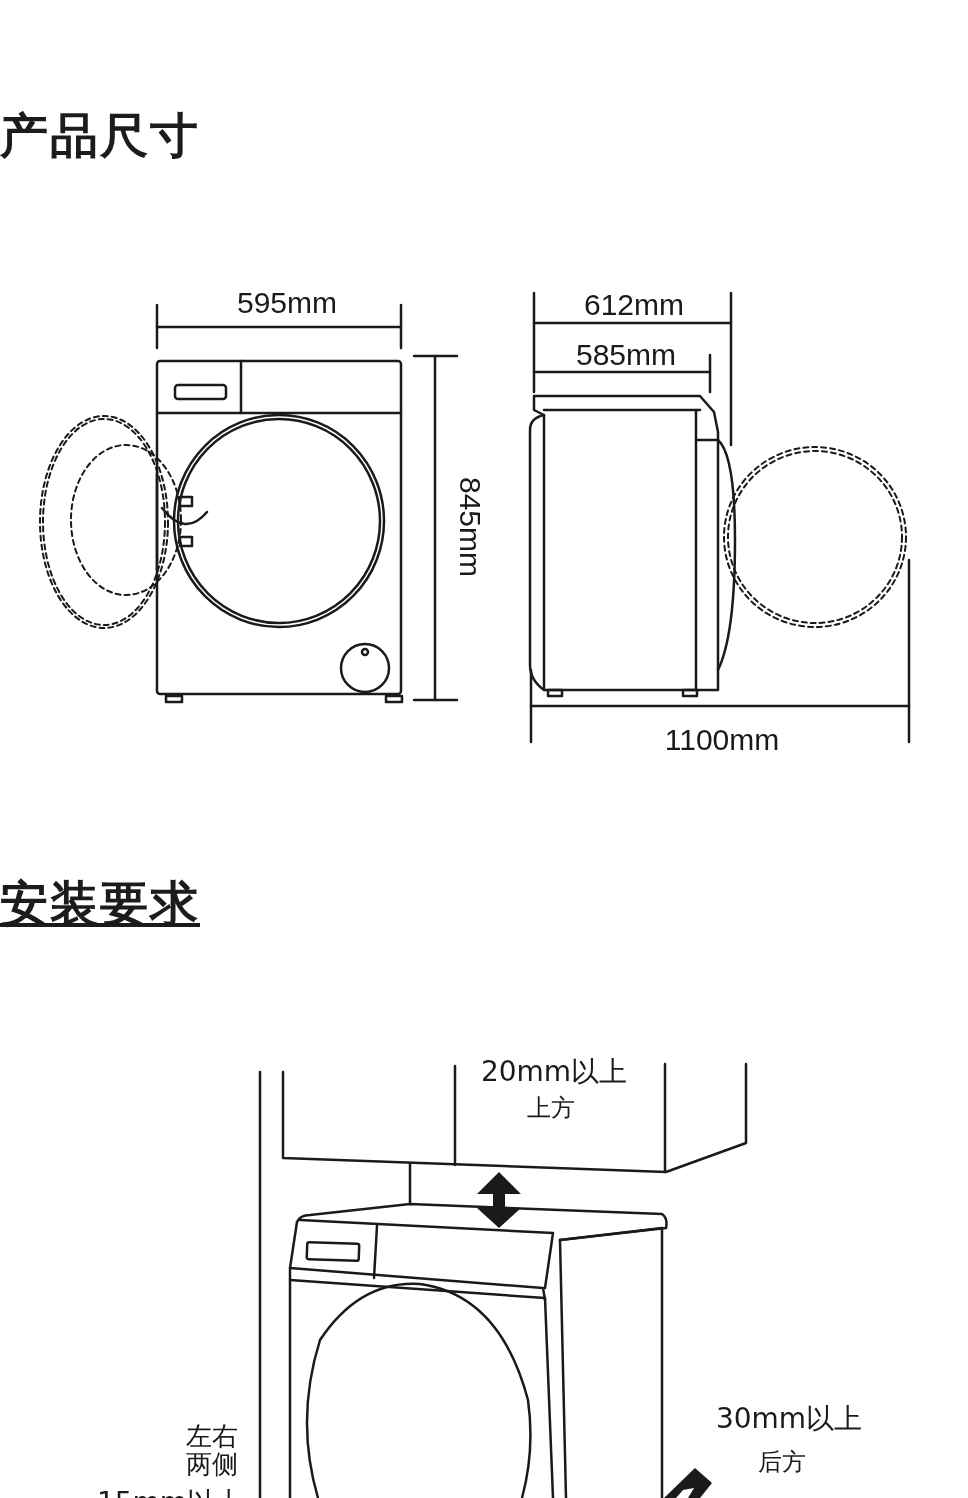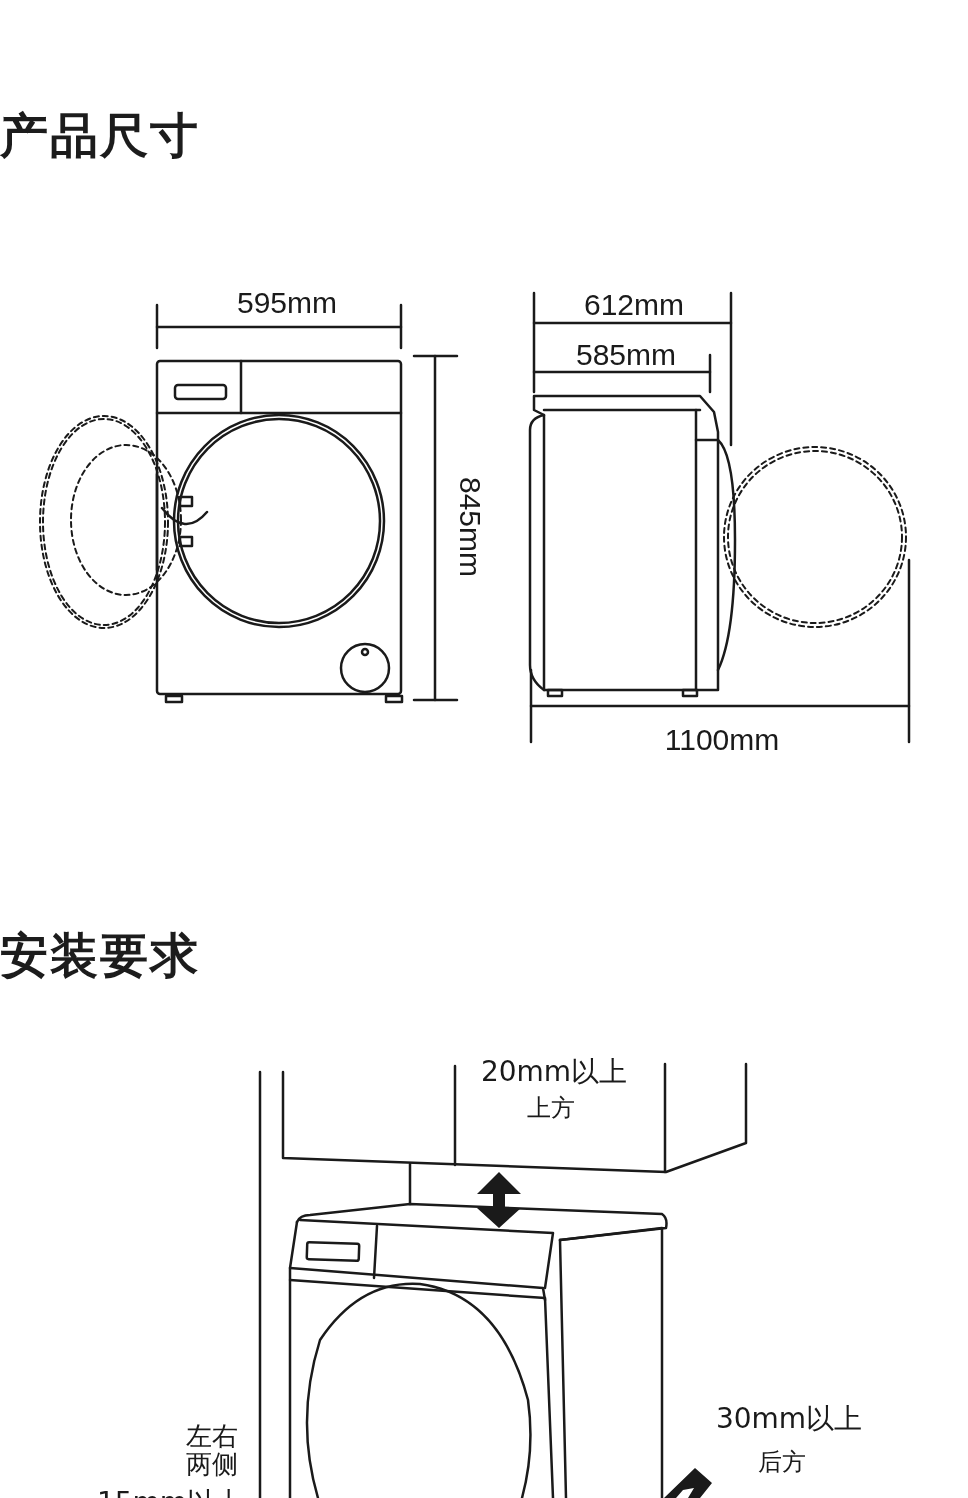--- a/index.html
+++ b/index.html
@@ -1,21 +1,21 @@
 <!DOCTYPE html>
 <html><head>
 <meta charset="utf-8">
 <style>
   html, body { margin: 0; padding: 0; background: #ffffff; }
   body { width: 968px; height: 1498px; position: relative; overflow: hidden;
          font-family: "DejaVu Sans", "Liberation Sans", sans-serif; color: #1a1a1a; }
   .heading { position: absolute; left: 0; width: 968px; text-align: left;
              font-size: 48px; font-weight: bold; letter-spacing: 2px; color: #1c1c1c; }
   #h1 { top: 104px; }
-  #h2 { top: 924px; }
+  #h2 { top: 872px; text-decoration: underline; }
   svg { position: absolute; left: 0; top: 0; }
   .dim { font-family: "Liberation Sans", "DejaVu Sans", sans-serif; font-size: 30px; fill: #1a1a1a; font-weight: 500; }
   .cn { font-family: "DejaVu Sans", sans-serif; fill: #1a1a1a; }
 </style>
 </head>
 <body>
 
 <div id="h1" class="heading">产品尺寸</div>
 <div id="h2" class="heading">安装要求</div>
 

